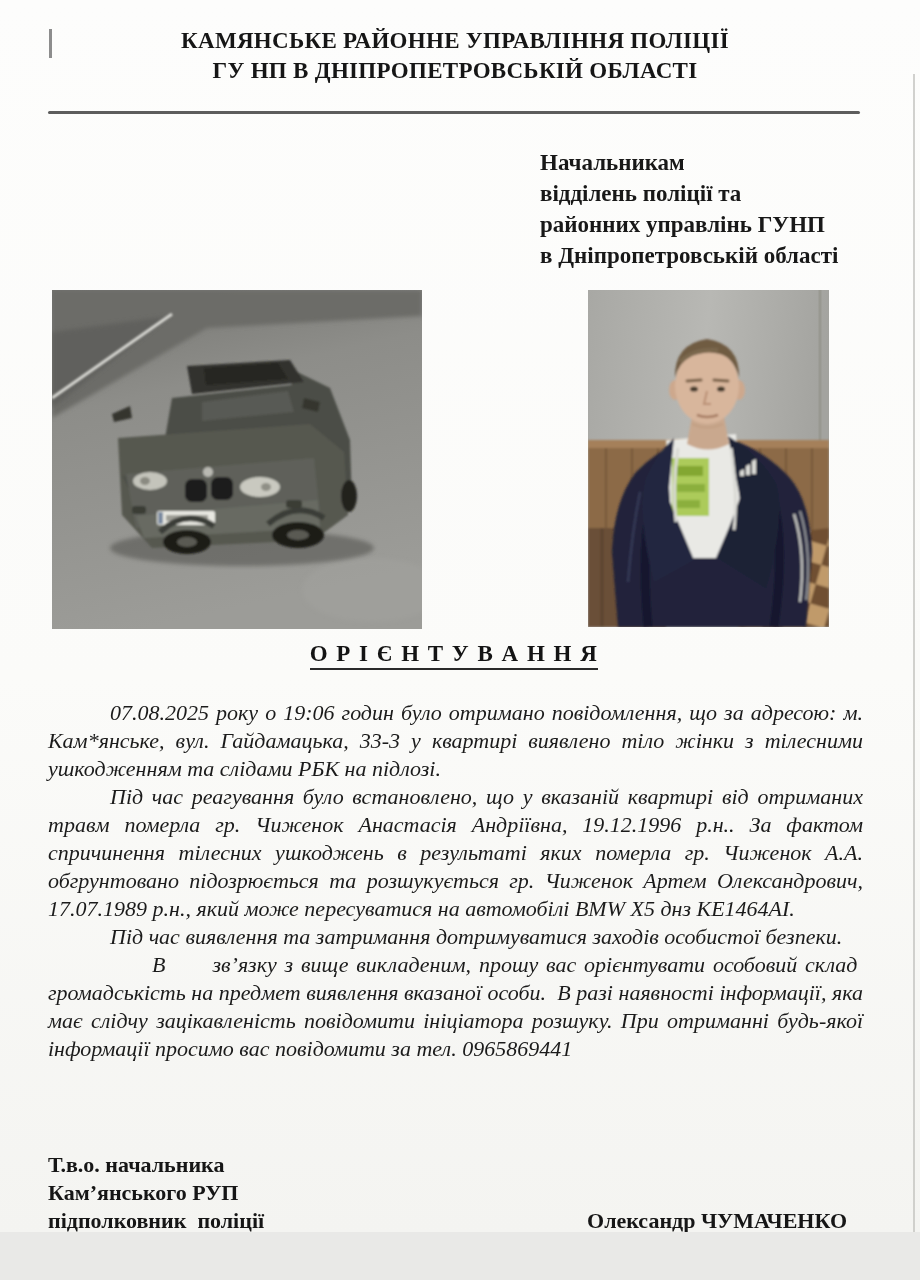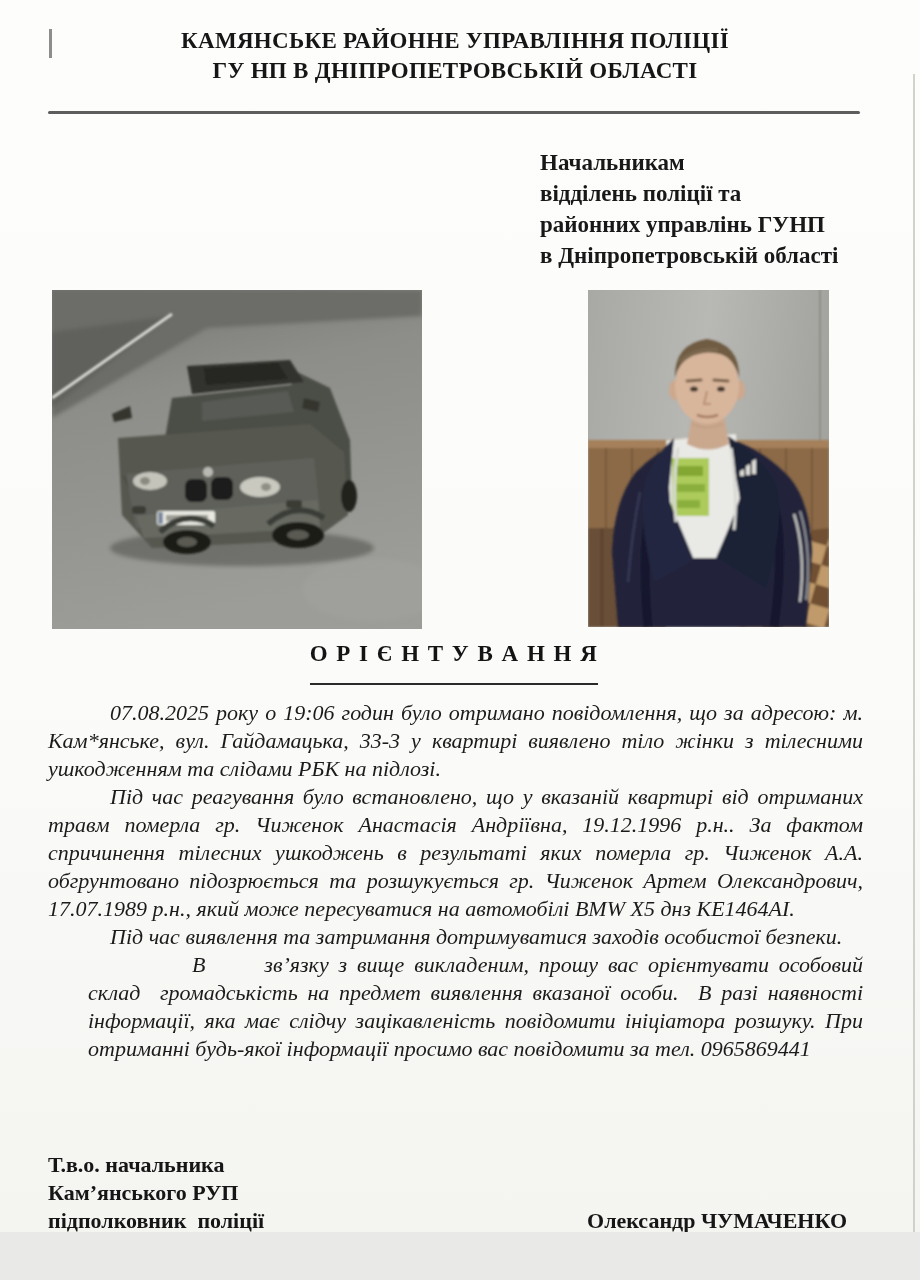--- a/index.html
+++ b/index.html
@@ -16,25 +16,25 @@
     font-weight:bold;font-size:23px;line-height:30px;letter-spacing:.3px;color:#161616;}
   .rule{position:absolute;top:111px;left:48px;width:812px;height:3px;background:#5d5d5d;border-radius:2px;}
   .recipient{position:absolute;top:147px;left:540px;width:340px;
     font-weight:bold;font-size:23px;line-height:31px;color:#181818;}
   .photo{position:absolute;overflow:hidden;}
   .photo-car{left:52px;top:290px;width:370px;height:339px;}
   .photo-suspect{left:588px;top:290px;width:241px;height:337px;}
   figure{margin:0;}
   .doc-title{position:absolute;top:641px;left:48px;width:812px;text-align:center;}
   .doc-title span{font-weight:bold;font-size:23px;letter-spacing:1.5px;color:#141414;
-    border-bottom:2px solid #2a2a2a;padding-bottom:17px;}
+    border-bottom:2px solid #2a2a2a;padding-bottom:2px;}
   .body-text{position:absolute;top:699px;left:48px;width:815px;
     font-size:22px;line-height:28px;text-align:justify;color:#1b1b1b;}
   .body-text p{margin:0;text-indent:62px;font-style:italic;}
-  .body-text p.wide-indent{text-indent:104px;margin-left:40px;}
+  .body-text p.wide-indent{text-indent:104px;}
   .signature{position:absolute;top:1151px;left:48px;width:799px;
     font-weight:bold;font-size:22px;line-height:28px;color:#161616;}
   .sig-row{display:flex;justify-content:space-between;align-items:center;}
 </style>
 </head>
 <body>
 
 <div class="page">
 
   <div class="scan-tick"></div>

